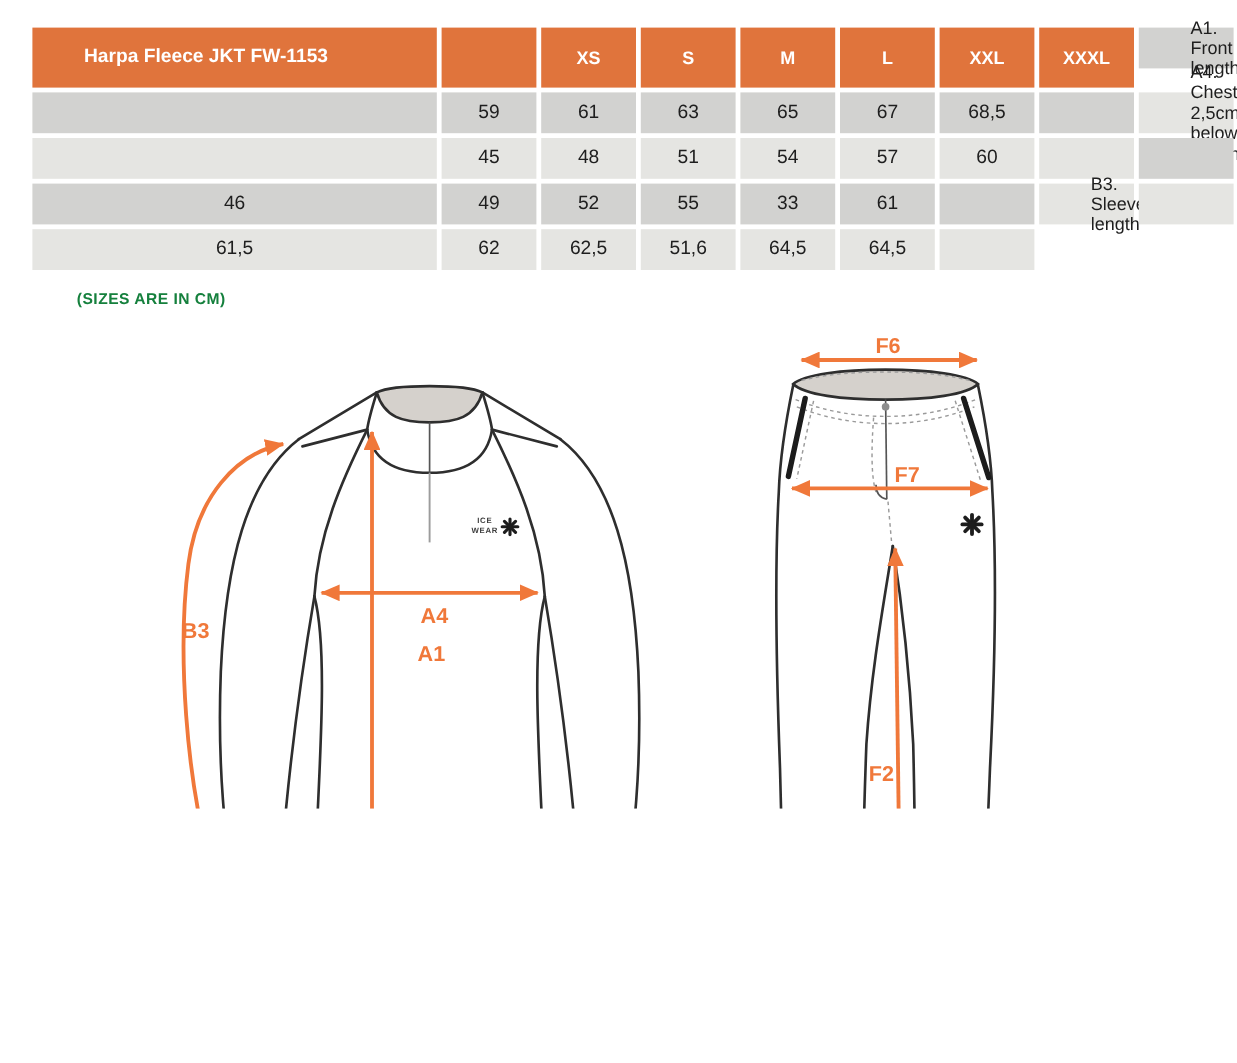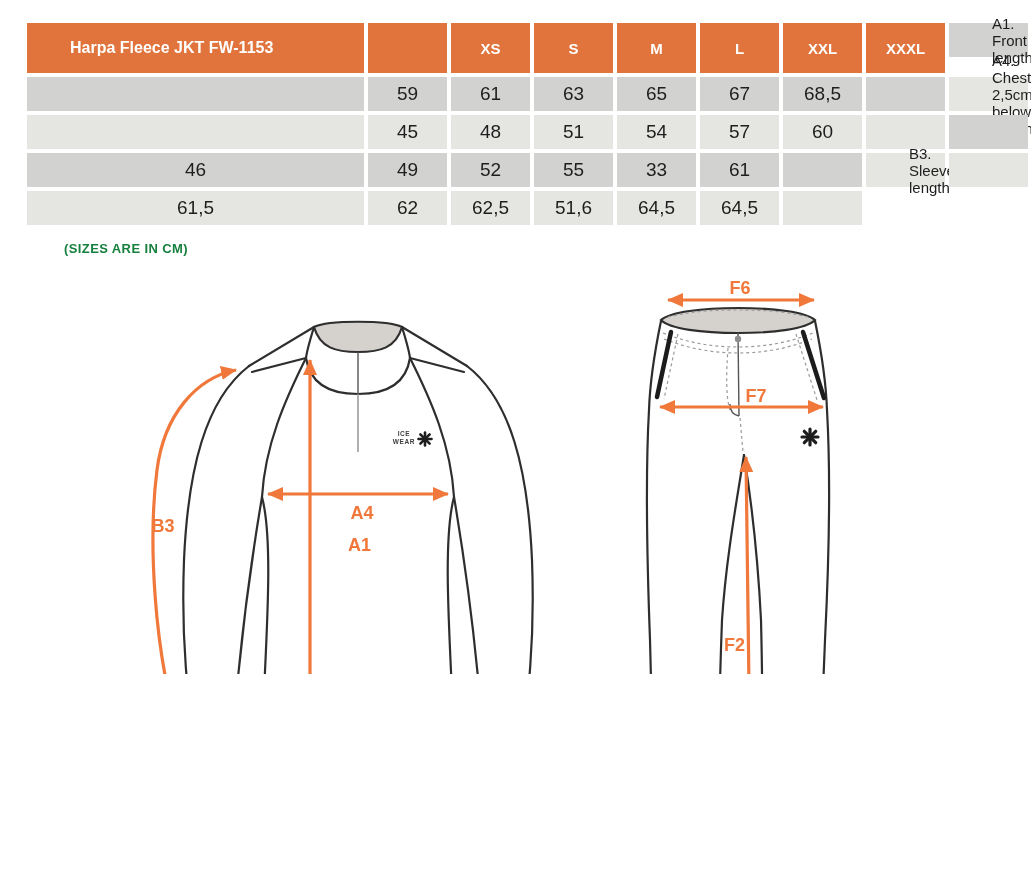--- a/index.html
+++ b/index.html
@@ -1,21 +1,21 @@
 <!DOCTYPE html>
 <html><head>
 <meta charset="utf-8">
 <style>
   html,body{margin:0;padding:0;background:#ffffff;}
   #page{position:relative;width:1031px;height:674px;background:#ffffff;overflow:hidden;
         font-family:"Liberation Sans",sans-serif;}
   .size-table{position:absolute;left:27px;top:23px;display:grid;
               grid-template-columns:337px 79px repeat(7,79px);gap:4px;}
   .cell{display:flex;align-items:center;justify-content:center;
-        font-size:19px;color:#1e1e1e;}
+        font-size:16px;color:#1e1e1e;}
   .hcell{height:50px;background:#E0743C;color:#ffffff;font-weight:700;font-size:15px;}
   .title-cell{justify-content:flex-start;padding-left:43px;font-size:16px;}
   .rcell{height:34px;}
   .label-cell{justify-content:flex-start;padding-left:43px;font-size:15px;}
   .rowA{background:#D2D2D0;}
   .rowB{background:#E5E5E2;}
   .note{position:absolute;left:64px;top:241px;font-size:13px;font-weight:600;
         letter-spacing:.4px;color:#15803d;}
   .diagram-svg{position:absolute;left:0;top:260px;}
   .outline{fill:none;stroke:#2e2e2e;stroke-width:2.2;stroke-linecap:round;stroke-linejoin:round;}

